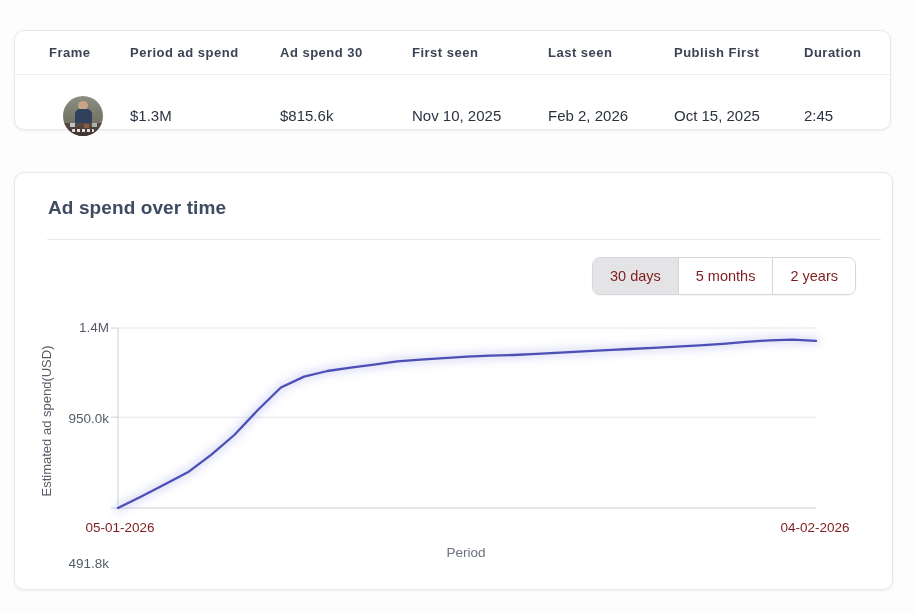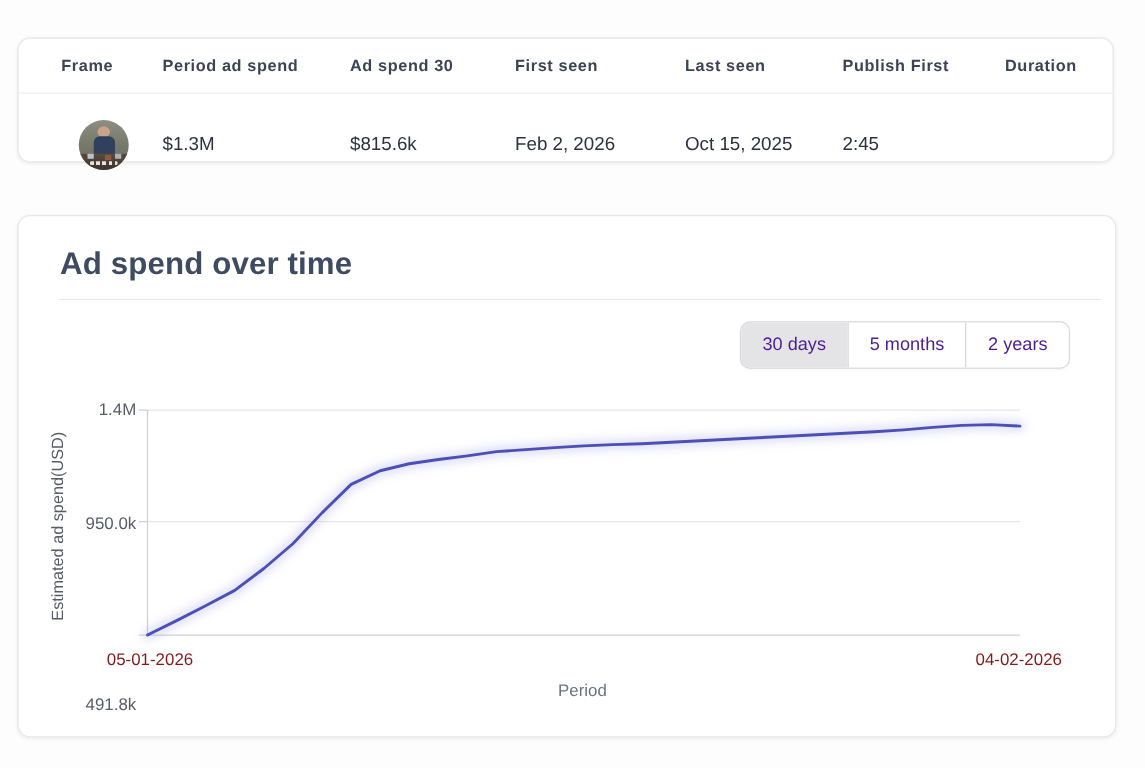--- a/index.html
+++ b/index.html
@@ -60,33 +60,33 @@
   .av-caption{
     position:absolute;left:9px;bottom:4px;width:22px;height:3px;
     background:repeating-linear-gradient(90deg,rgba(255,255,255,0.85) 0 3px,rgba(255,255,255,0) 3px 5px);
     border-radius:1px;
   }
 
   
   .chart-card{top:172px;width:879px;height:418px;}
   .chart-title{
     position:absolute;left:33px;top:24px;margin:0;
-    font-size:25px;font-weight:bold;color:#3e4b61;letter-spacing:0.1px;
+    font-size:19px;font-weight:bold;color:#3e4b61;letter-spacing:0.1px;
   }
   .divider{position:absolute;left:32px;right:11px;top:66px;height:1px;background:#e9e9ed;}
 
   .btn-group{
     position:absolute;top:84px;right:36px;height:36px;
     display:flex;border:1px solid #d6d6db;border-radius:8px;overflow:hidden;
     background:#ffffff;box-shadow:0 1px 2px rgba(30,35,50,0.05);
   }
   .seg{
     appearance:none;border:none;background:#ffffff;cursor:pointer;
     font-family:"Liberation Sans", sans-serif;
-    font-size:14.5px;color:#4c1d95;font-weight:500;
+    font-size:14.5px;color:#7f1d1d;font-weight:500;
     padding:0 17px;height:100%;
   }
   .seg + .seg{border-left:1px solid #d6d6db;}
   .seg.selected{background:#e4e4e7;}
 
   .plot{position:absolute;left:0;top:0;width:879px;height:418px;pointer-events:none;}
   .plot svg{position:absolute;left:0;top:0;}
 
   .ytick{
     position:absolute;left:40px;width:54px;text-align:right;
@@ -129,20 +129,21 @@
       <div class="avatar">
         <div class="av-head"></div>
         <div class="av-body"></div>
         <div class="av-table"></div>
         <div class="av-items"></div>
         <div class="av-caption"></div>
       </div>
     </div>
     <div class="cell">$1.3M</div>
     <div class="cell">$815.6k</div>
+    <div class="cell">Nov 10, 2025</div>
     <div class="cell">Feb 2, 2026</div>
     <div class="cell">Oct 15, 2025</div>
     <div class="cell">2:45</div>
   </div>
 </section>
 
 <section class="card chart-card">
   <h2 class="chart-title">Ad spend over time</h2>
   <div class="divider"></div>
 

